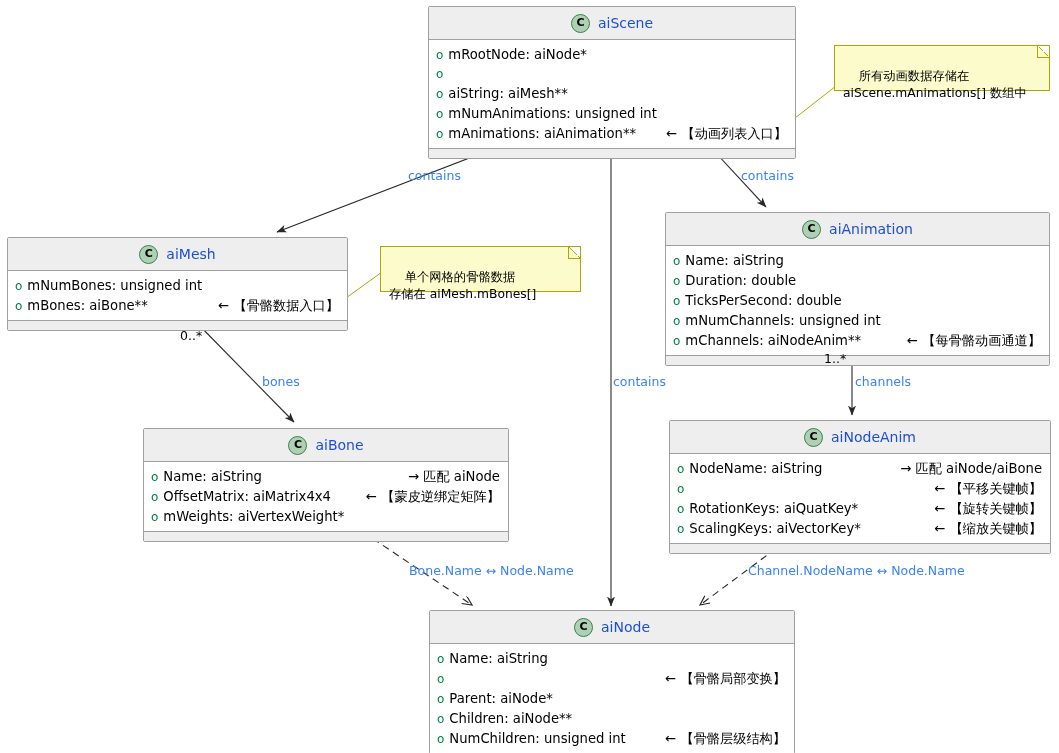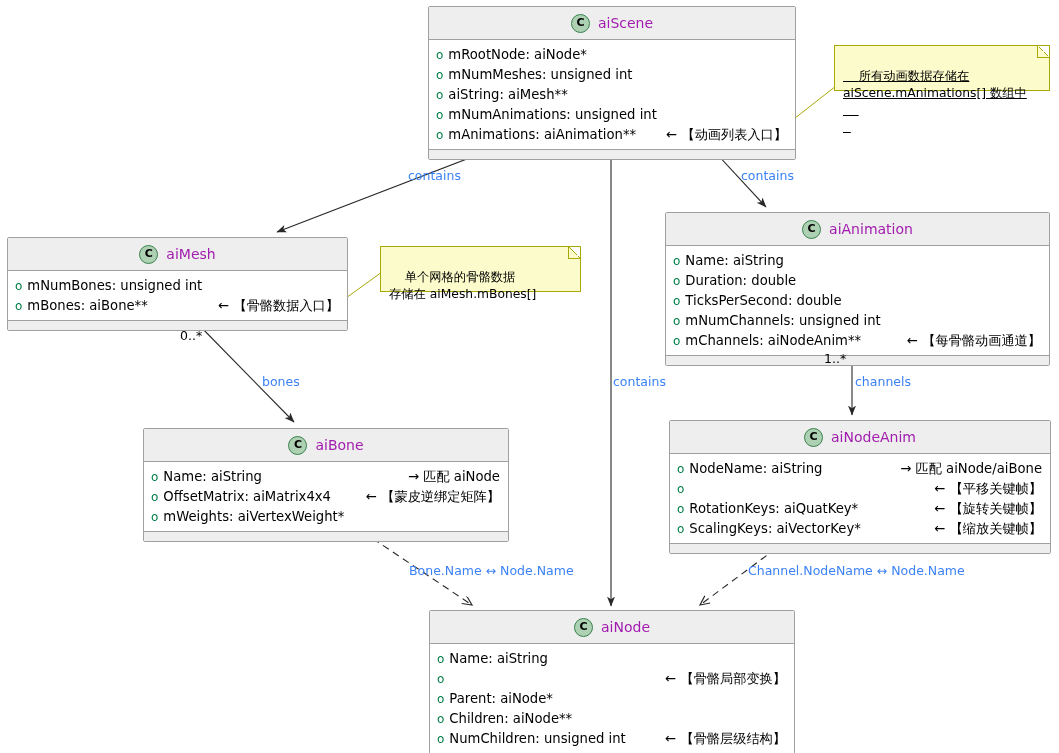--- a/index.html
+++ b/index.html
@@ -52,21 +52,21 @@
     color: #000000;
     font-size: 11px;
     font-weight: bold;
     line-height: 16px;
     text-align: center;
     font-family: "DejaVu Sans", "Liberation Sans", sans-serif;
     flex: none;
   }
   .class-title {
     font-size: 14px;
-    color: #a21caf;
+    color: #1d4ed8;
     white-space: nowrap;
   }
   .uml-attrs {
     padding: 5px 0 4px 0;
     background: #FFFFFF;
   }
   .attr-row {
     display: flex;
     align-items: baseline;
     font-size: 13.2px;
@@ -171,21 +171,20 @@
       <span class="class-title">aiScene</span>
     </div>
     <div class="uml-attrs">
       <div class="attr-row">
         <span class="vis-marker">o</span>
         <span class="attr-main">mRootNode: aiNode*</span>
         <span class="attr-note"></span>
       </div>
       <div class="attr-row">
         <span class="vis-marker">o</span>
-        <span class="attr-main">mNumMeshes: unsigned int</span>
         <span class="attr-note"></span>
       </div>
       <div class="attr-row">
         <span class="vis-marker">o</span>
         <span class="attr-main">aiString: aiMesh**</span>
         <span class="attr-note"></span>
       </div>
       <div class="attr-row">
         <span class="vis-marker">o</span>
         <span class="attr-main">mNumAnimations: unsigned int</span>
@@ -336,21 +335,21 @@
       </div>
       <div class="attr-row">
         <span class="vis-marker">o</span>
         <span class="attr-main">NumChildren: unsigned int</span>
         <span class="attr-note">←  【骨骼层级结构】</span>
       </div>
     </div>
 
   </div>
 
-  <div class="uml-note" style="left:834px; top:45px; width:216px; height:46px;text-decoration:underline;">
+  <div class="uml-note" style="left:834px; top:45px; width:216px; height:46px;">
     <span>所有动画数据存储在
 aiScene.mAnimations[] 数组中</span>
     <span class="note-fold"></span>
   </div>
 
   <div class="uml-note" style="left:380px; top:246px; width:201px; height:46px;">
     <span>单个网格的骨骼数据
 存储在 aiMesh.mBones[]</span>
     <span class="note-fold"></span>
   </div>

